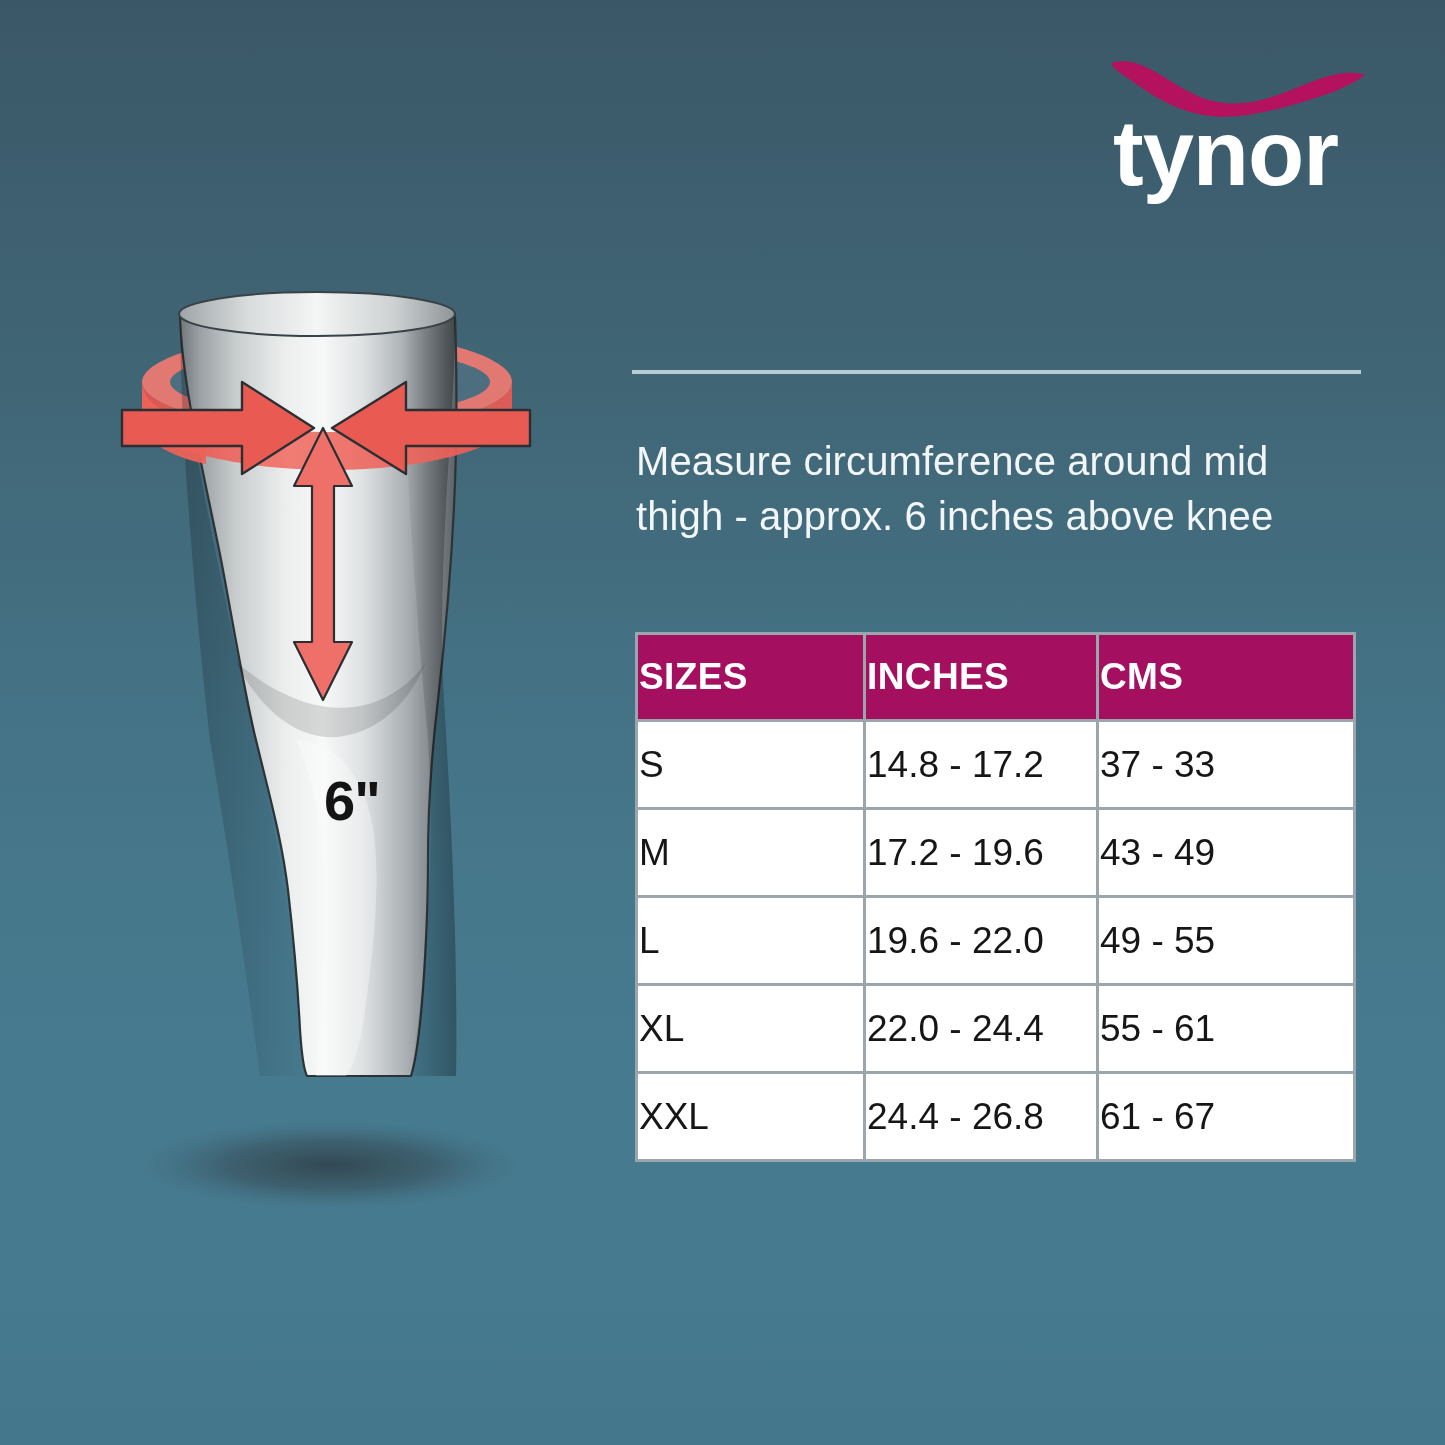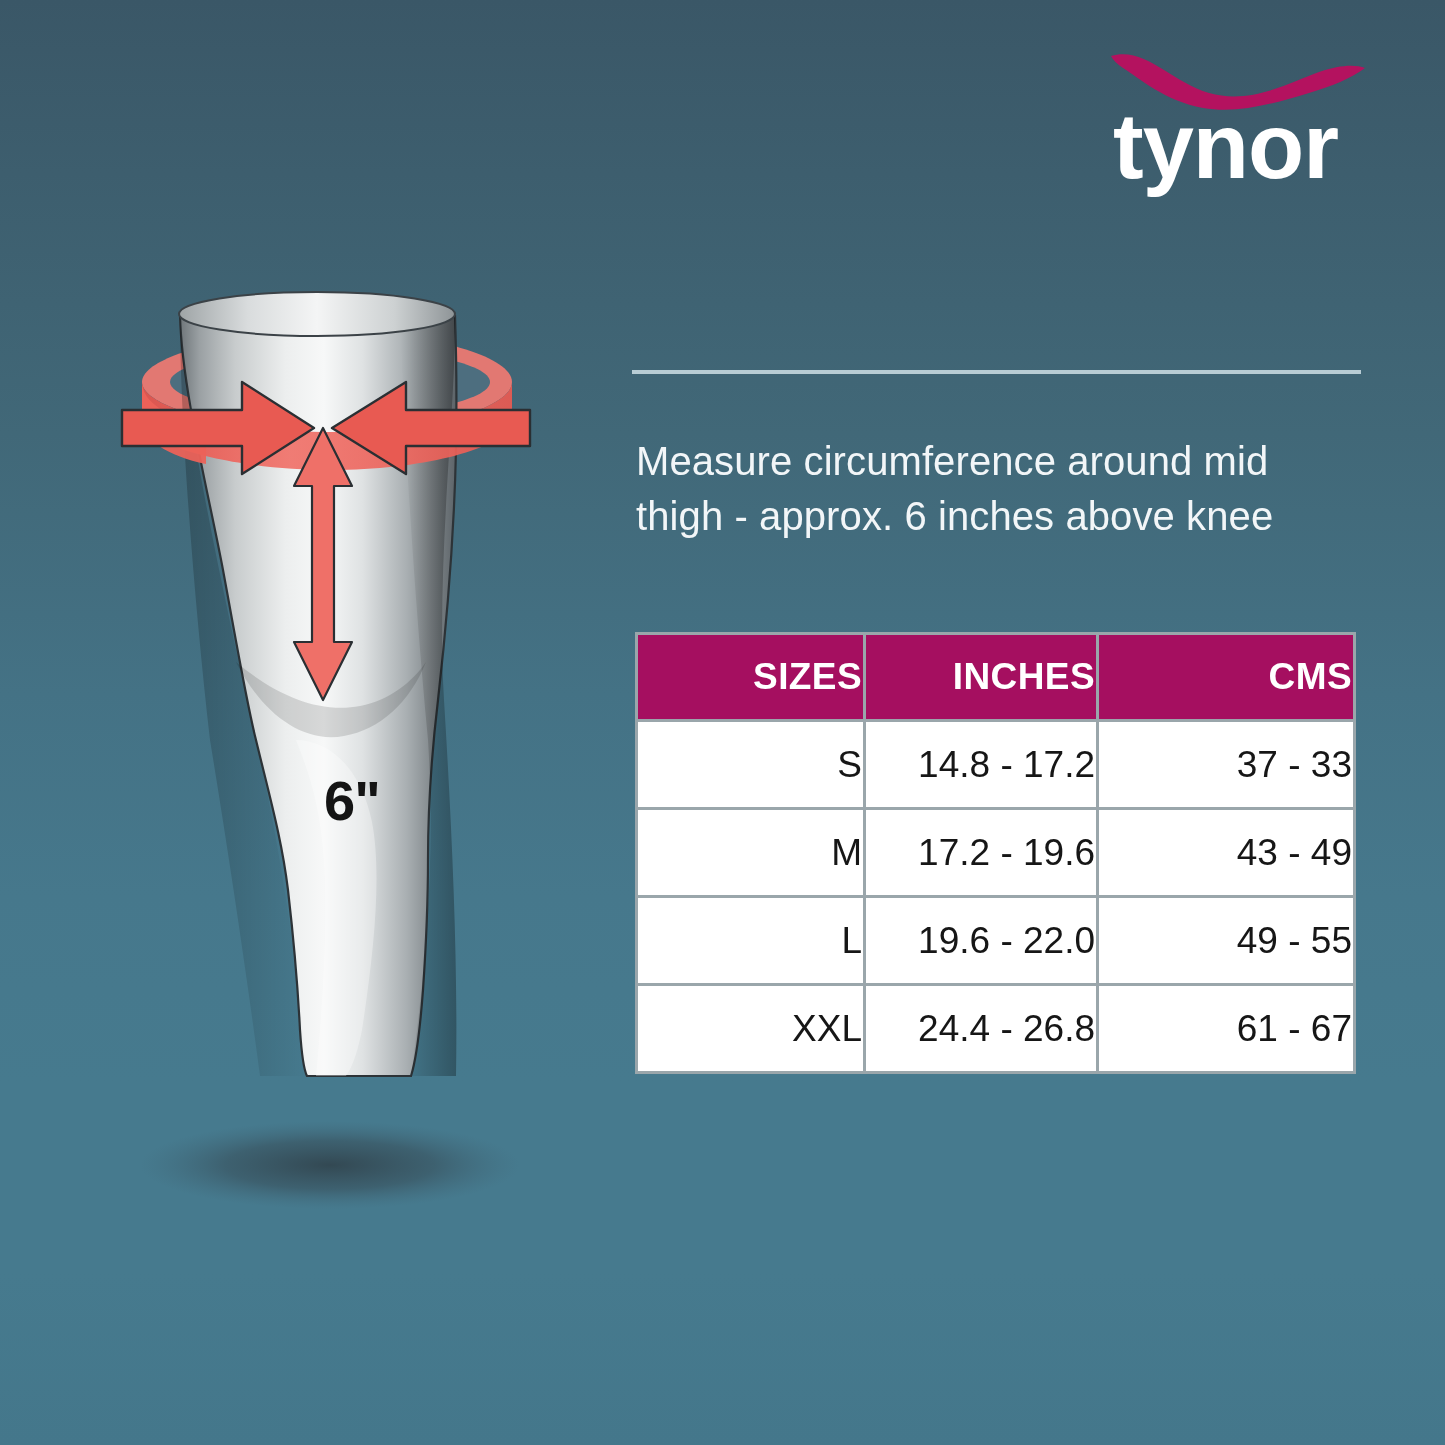--- a/index.html
+++ b/index.html
@@ -22,21 +22,21 @@
         #467a8e 88%,
         #44778b 100%);
     font-family: "Liberation Sans", sans-serif;
     -webkit-font-smoothing: antialiased;
   }
 
   
   #logo-block {
     position: absolute;
     left: 1105px;
-    top: 48px;
+    top: 55px;
     width: 265px;
     height: 150px;
   }
   #logo-swoosh {
     position: absolute;
     left: 0px;
     top: 0px;
     width: 265px;
     height: 68px;
   }
@@ -91,21 +91,21 @@
   #size-table {
     position: absolute;
     left: 635px;
     top: 632px;
     width: 718px;
     border-collapse: collapse;
     table-layout: fixed;
   }
   #size-table th, #size-table td {
     border: 3px solid #9aa6ab;
-    text-align: right;
+    text-align: left;
     font-weight: 400;
   }
   #size-table thead th {
     background: #a50f60;
     color: #ffffff;
     font-size: 37px;
     font-weight: bold;
     height: 82px;
     letter-spacing: 0.4px;
   }
@@ -262,20 +262,25 @@
         <td>M</td>
         <td>17.2 - 19.6</td>
         <td>43 - 49</td>
       </tr>
       <tr>
         <td>L</td>
         <td>19.6 - 22.0</td>
         <td>49 - 55</td>
       </tr>
       <tr>
+        <td>XL</td>
+        <td>22.0 - 24.4</td>
+        <td>55 - 61</td>
+      </tr>
+      <tr>
         <td>XXL</td>
         <td>24.4 - 26.8</td>
         <td>61 - 67</td>
       </tr>
     </tbody>
   </table>
 
 </div>
 
 </body></html>

